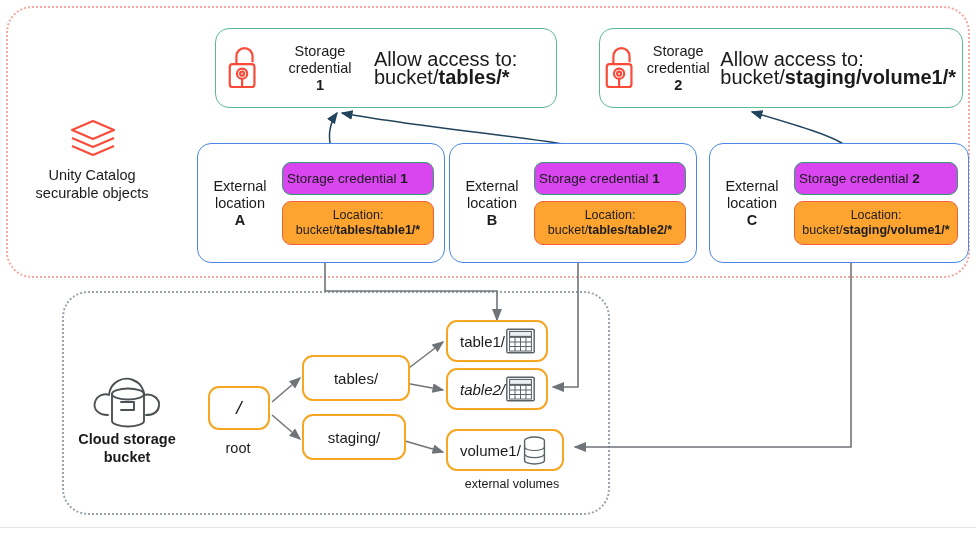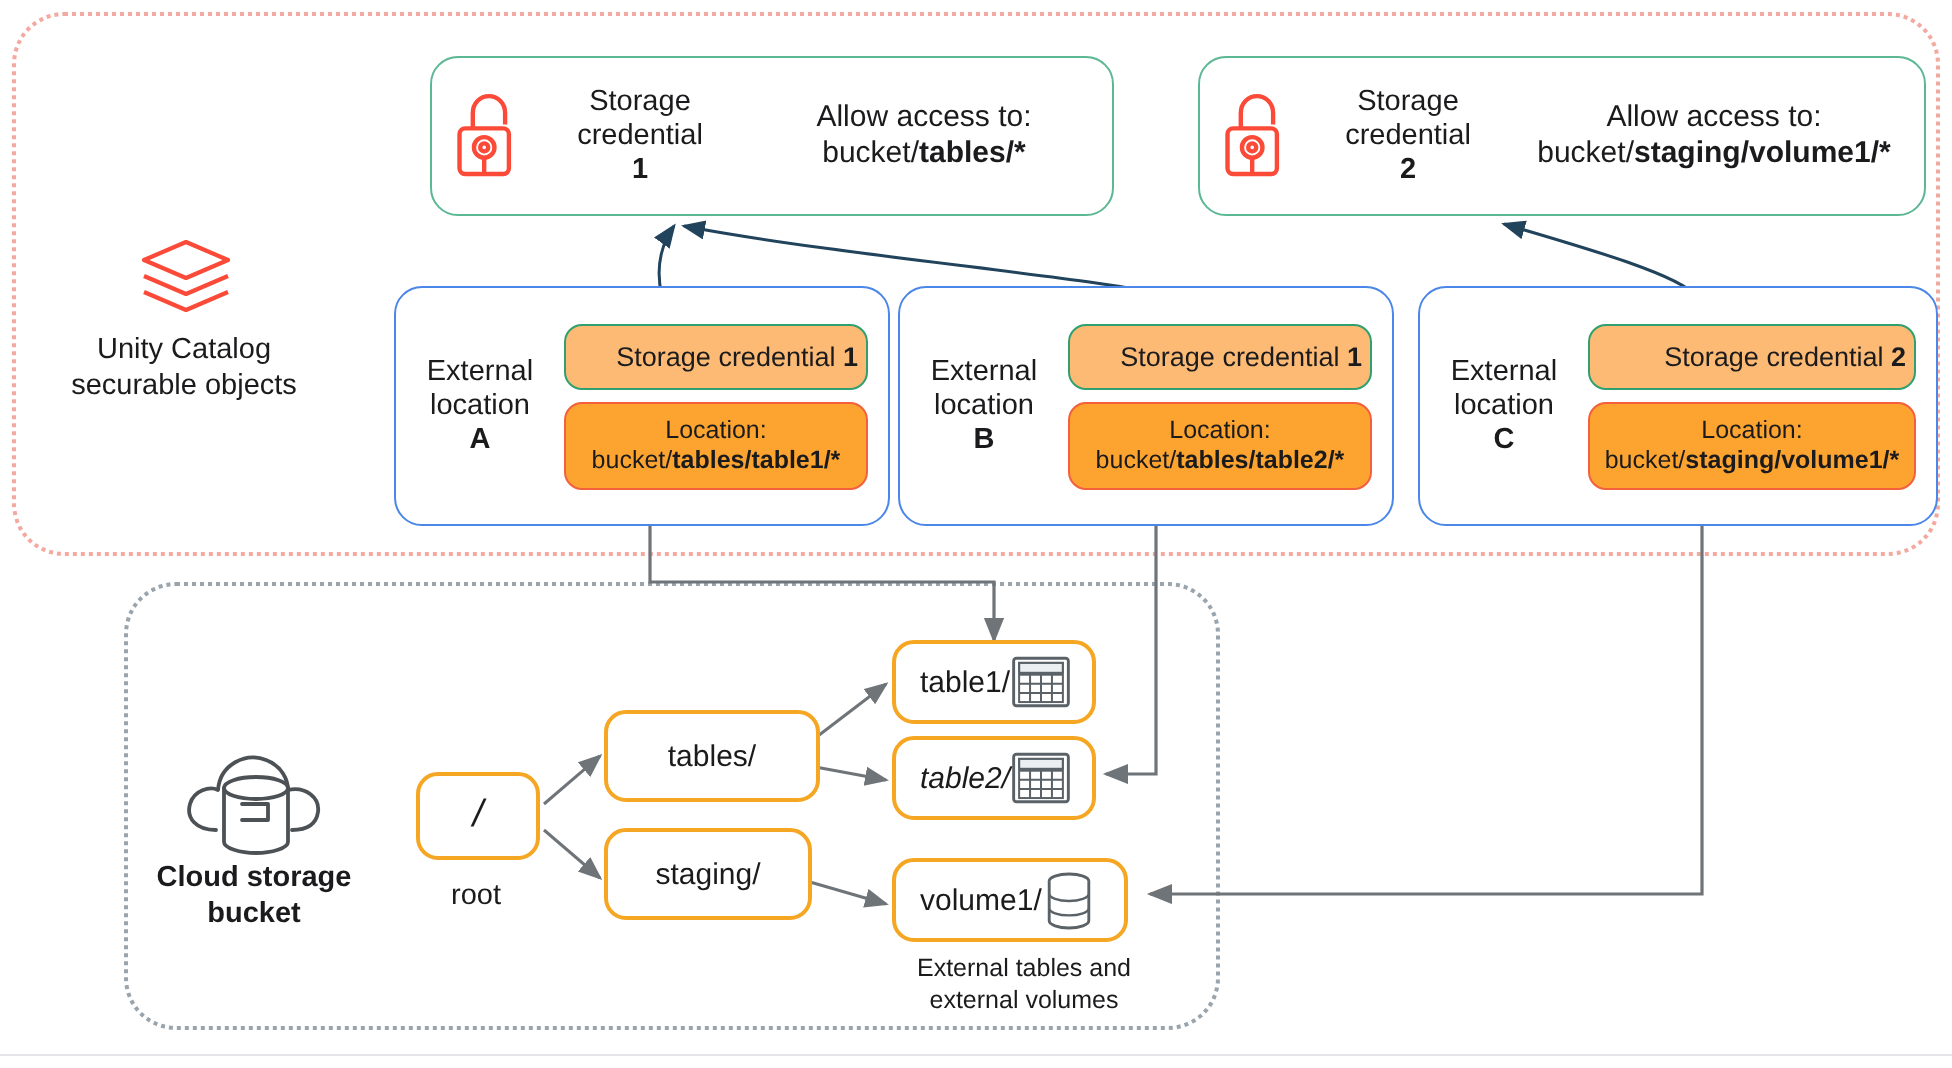--- a/index.html
+++ b/index.html
@@ -14,29 +14,29 @@
   #cloud-region{left:62px;top:291px;width:548px;height:224px;
              border:2px dotted #9aa4ad;}
   #bottom-rule{position:absolute;left:0;top:527px;width:976px;height:1px;background:#e3e5e8;}
 
   
   .box{position:absolute;box-sizing:border-box;border-radius:12px;background:#fff;margin-left:21px;}
   .cred-card{border:1.6px solid #5cb793;border-radius:14px;display:flex;align-items:center;}
   .cred-icon{width:56px;display:flex;align-items:center;justify-content:center;}
   .cred-title{font-size:14.5px;line-height:17px;text-align:center;width:96px;}
   .cred-title b{font-weight:bold;display:block;}
-  .cred-allow{font-size:15px;line-height:18px;text-align:center;flex:1;padding:0 6px;}
+  .cred-allow{font-size:20px;line-height:18px;text-align:left;flex:1;padding:0 6px;}
   .cred-allow b{font-weight:bold;}
 
   .extloc{border:1.8px solid #4b87e8;border-radius:14px;display:flex;align-items:center;}
   .extloc-label{width:84px;text-align:center;font-size:14.5px;line-height:17px;}
   .extloc-label b{display:block;font-weight:bold;}
   .extloc-stack{flex:1;display:flex;flex-direction:column;gap:6px;padding:9px 10px 9px 0;}
-  .pill-green{background:#fdba74;border:1.6px solid #31a06f;border-radius:9px;
-              text-align:right;font-size:13.5px;padding:8px 4px;}
+  .pill-green{background:#d946ef;border:1.6px solid #31a06f;border-radius:9px;
+              text-align:left;font-size:13.5px;padding:8px 4px;}
   .pill-green b{font-weight:bold;}
   .pill-orange{background:#fda430;border:1.6px solid #f4603c;border-radius:9px;
                text-align:center;font-size:12.5px;line-height:15px;padding:6px 4px;}
   .pill-orange b{font-weight:bold;}
 
   
   .side-cap{position:absolute;text-align:center;font-size:14.5px;line-height:18px;width:160px;}
   #uc-cap{left:12px;top:166px;}
   #cloud-cap{left:52px;top:430px;width:150px;font-weight:bold;}
   #tree-cap{position:absolute;left:412px;top:476px;width:200px;text-align:center;
@@ -262,17 +262,16 @@
         </g>
         <g fill="none" stroke="#5a6268" stroke-width="1.3">
           <path d="M4,13 C4,15.2 9,17 15,17 C21,17 26,15.2 26,13"></path>
           <path d="M4,21 C4,23.2 9,25 15,25 C21,25 26,23.2 26,21"></path>
         </g>
       </svg>
     </span>
   </div>
 
   <div id="tree-cap">
-    <div>External tables and</div>
     <div>external volumes</div>
   </div>
 
 </div>
 
 </body></html>

